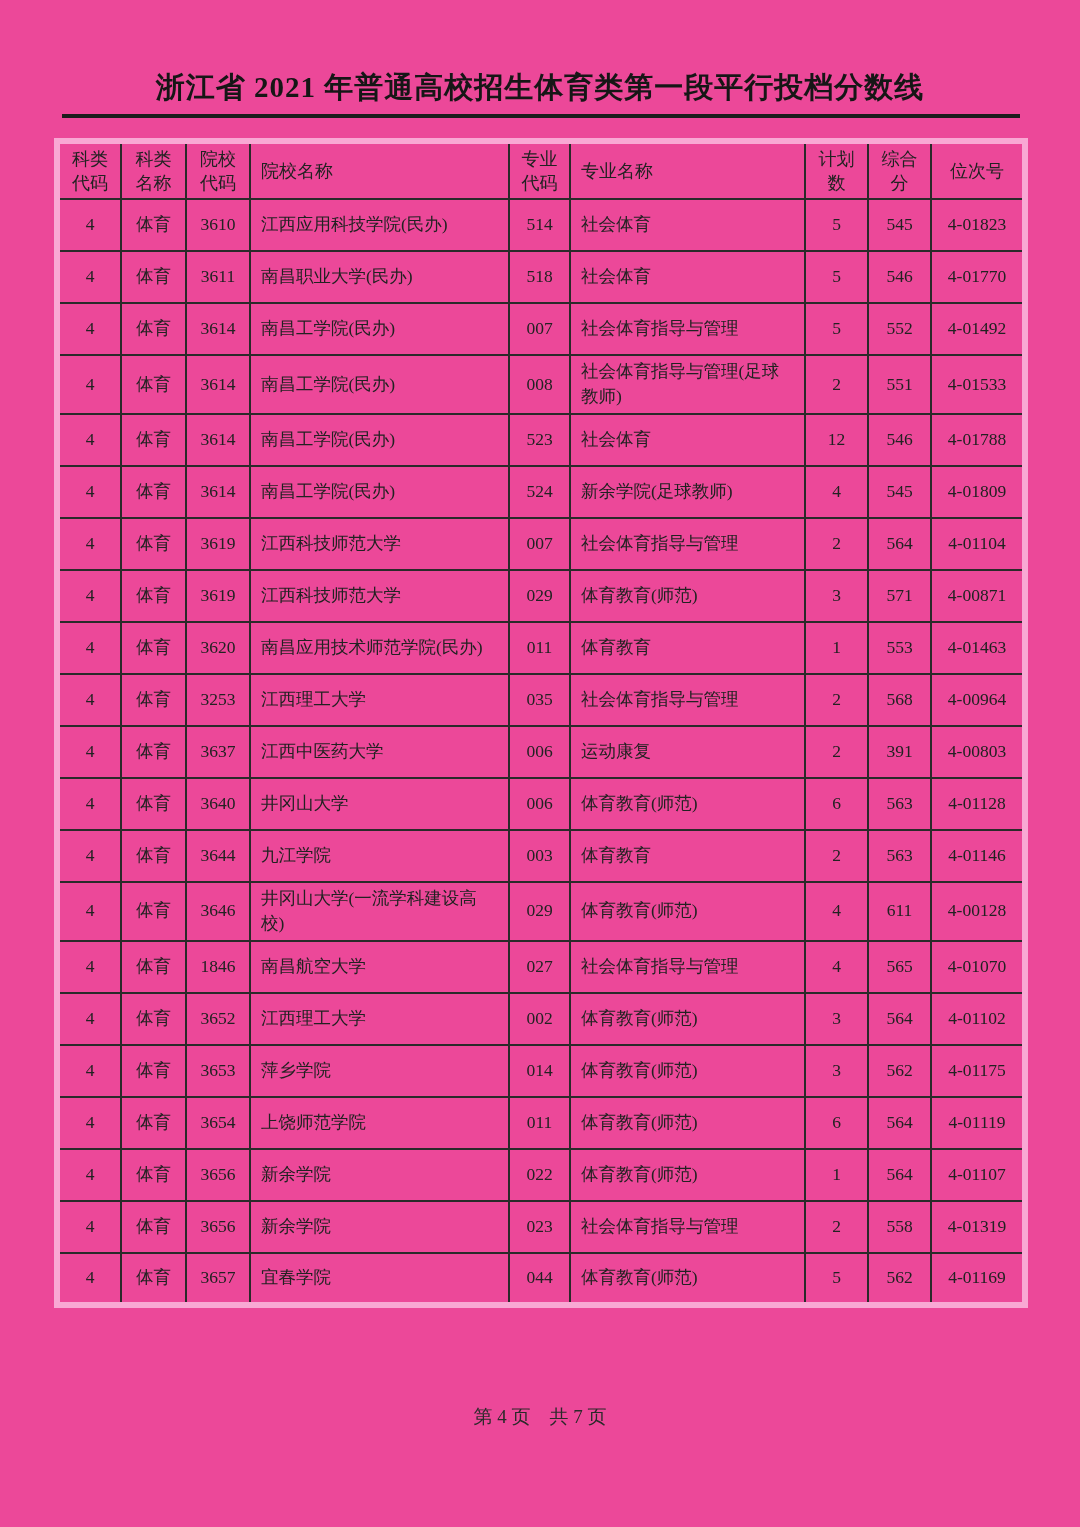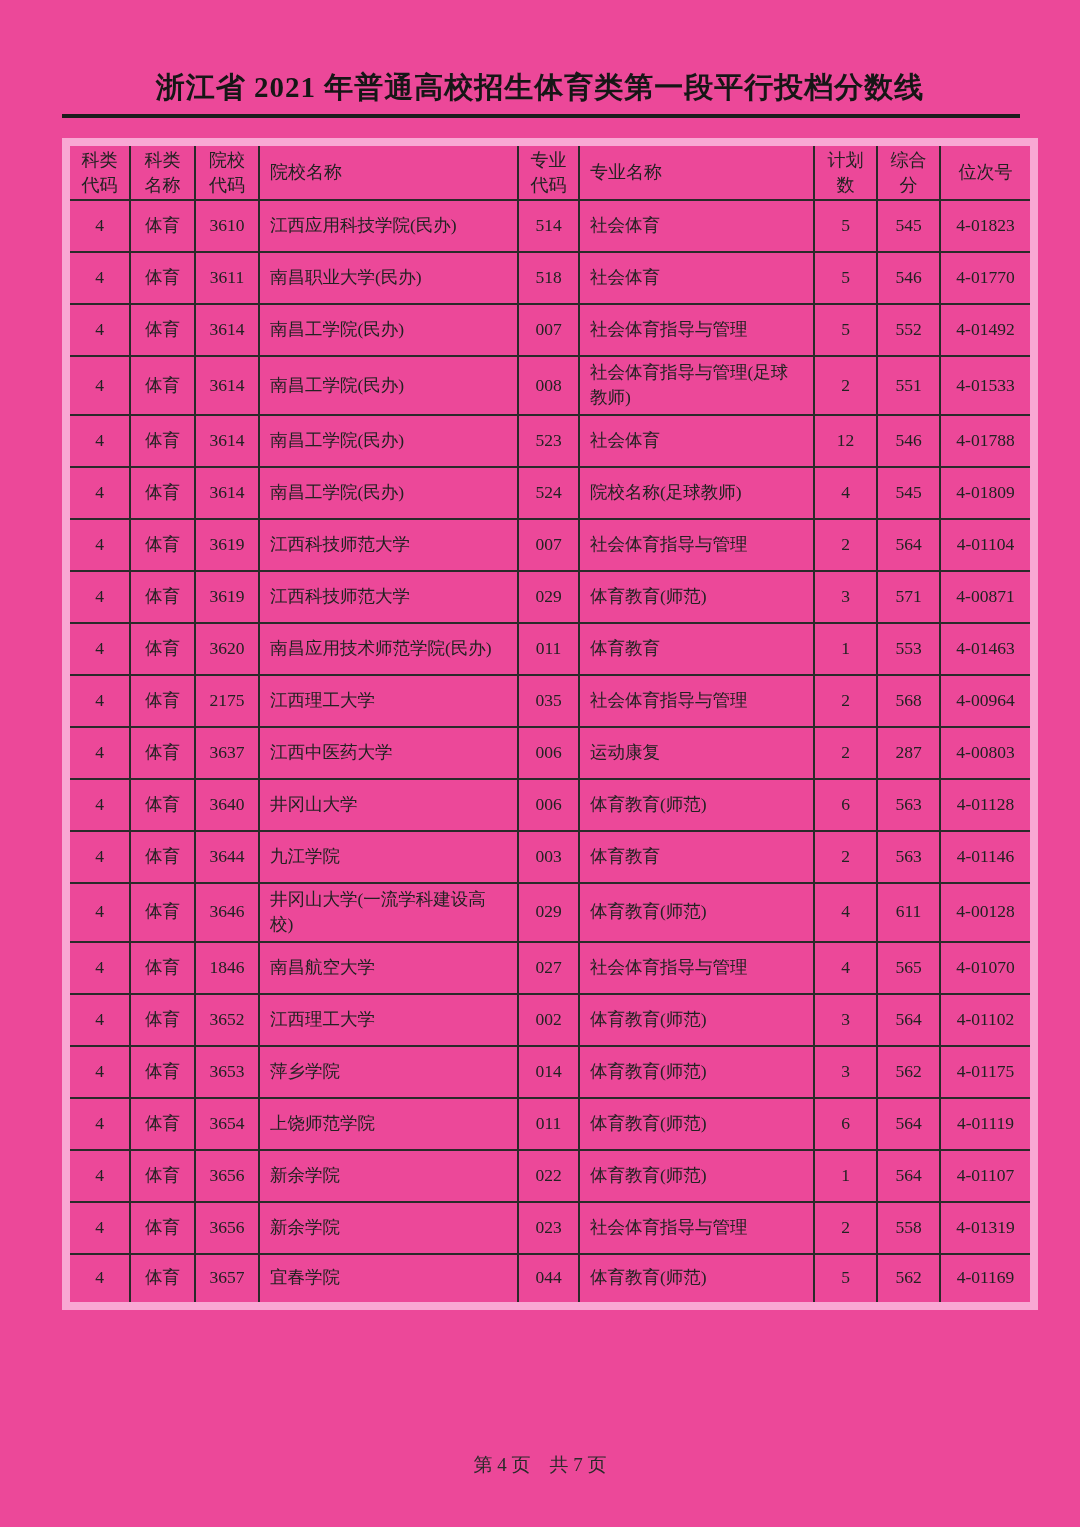--- a/index.html
+++ b/index.html
@@ -31,25 +31,25 @@
     position: absolute;
     top: 114px;
     left: 62px;
     width: 958px;
     height: 4px;
     background: #1c1c1c;
   }
   table.score-table {
     position: absolute;
     top: 138px;
-    left: 62px;
+    left: 54px;
     width: 968px;
     border-collapse: collapse;
     table-layout: fixed;
-    border: 8px solid #f9a8d4;
+    border: 6px solid #f9a8d4;
   }
   table.score-table th,
   table.score-table td {
     border: 2px solid #2a2a2a;
     font-weight: normal;
     vertical-align: middle;
     overflow: hidden;
   }
   table.score-table th {
     height: 58px;
@@ -67,21 +67,21 @@
     padding: 3px 4px;
   }
   table.score-table th.align-left,
   table.score-table td.align-left {
     text-align: left;
     padding-left: 10px;
     padding-right: 8px;
   }
   .page-footer {
     position: absolute;
-    top: 1452px;
+    top: 1404px;
     left: 0;
     width: 1080px;
     text-align: center;
     font-size: 19px;
     color: #2a2a2a;
   }
 </style>
 </head>
 <body>
 
@@ -177,21 +177,21 @@
           <td class="">12</td>
           <td class="">546</td>
           <td class="">4-01788</td>
         </tr>
         <tr>
           <td class="">4</td>
           <td class="">体育</td>
           <td class="">3614</td>
           <td class="align-left">南昌工学院(民办)</td>
           <td class="">524</td>
-          <td class="align-left">院校名称(足球教师)</td>
+          <td class="align-left">新余学院(足球教师)</td>
           <td class="">4</td>
           <td class="">545</td>
           <td class="">4-01809</td>
         </tr>
         <tr>
           <td class="">4</td>
           <td class="">体育</td>
           <td class="">3619</td>
           <td class="align-left">江西科技师范大学</td>
           <td class="">007</td>
@@ -218,37 +218,37 @@
           <td class="align-left">南昌应用技术师范学院(民办)</td>
           <td class="">011</td>
           <td class="align-left">体育教育</td>
           <td class="">1</td>
           <td class="">553</td>
           <td class="">4-01463</td>
         </tr>
         <tr>
           <td class="">4</td>
           <td class="">体育</td>
-          <td class="">2175</td>
+          <td class="">3253</td>
           <td class="align-left">江西理工大学</td>
           <td class="">035</td>
           <td class="align-left">社会体育指导与管理</td>
           <td class="">2</td>
           <td class="">568</td>
           <td class="">4-00964</td>
         </tr>
         <tr>
           <td class="">4</td>
           <td class="">体育</td>
           <td class="">3637</td>
           <td class="align-left">江西中医药大学</td>
           <td class="">006</td>
           <td class="align-left">运动康复</td>
           <td class="">2</td>
-          <td class="">287</td>
+          <td class="">391</td>
           <td class="">4-00803</td>
         </tr>
         <tr>
           <td class="">4</td>
           <td class="">体育</td>
           <td class="">3640</td>
           <td class="align-left">井冈山大学</td>
           <td class="">006</td>
           <td class="align-left">体育教育(师范)</td>
           <td class="">6</td>

